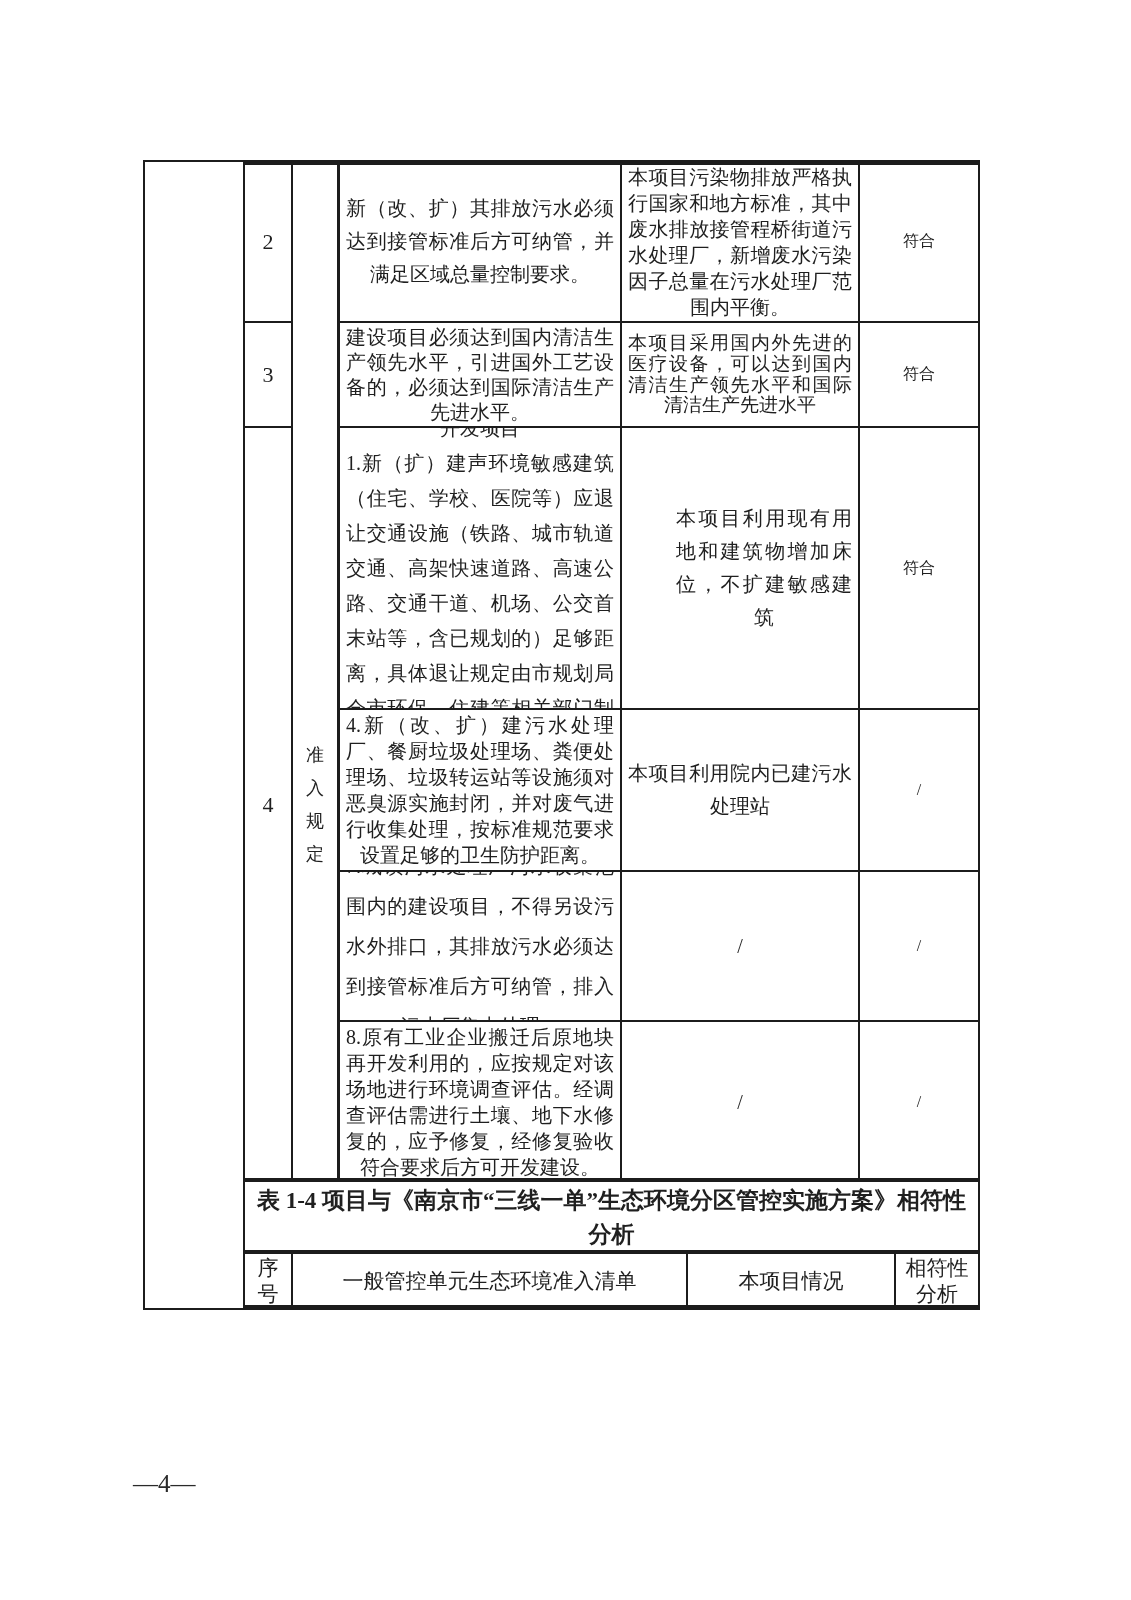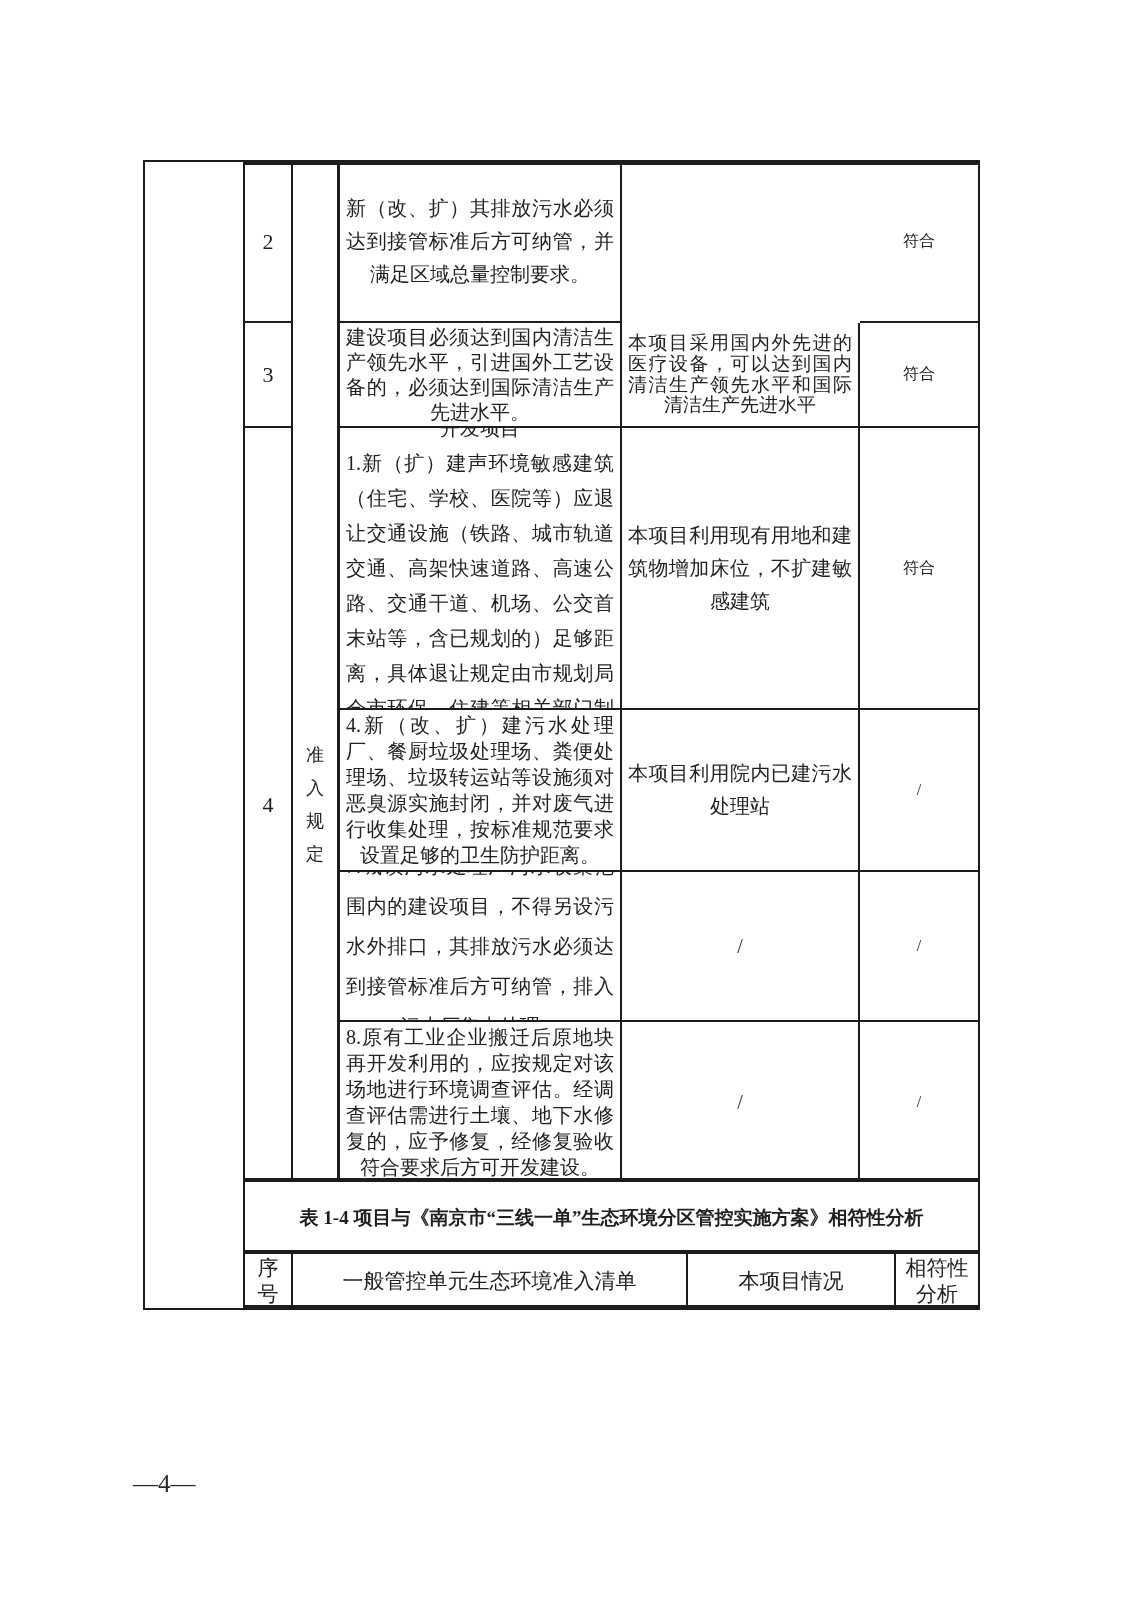--- a/index.html
+++ b/index.html
@@ -31,21 +31,21 @@
   .req{font-size:20px;}
   .sit{font-size:20px;}
   .comp{font-size:16px;text-align:center;}
   .lh33{line-height:33px;}
   .lh29{line-height:40px;}
   .lh26{line-height:26px;}
   .lh255{line-height:35px;}
   .lh25{line-height:25px;}
   .small19{font-size:19px;line-height:20.6px;}
   .vert{width:23px;word-break:break-all;line-height:33px;font-size:18px;text-align:center;padding:0;}
-  .caption-cell{grid-column:2/7;grid-row:7;font-weight:bold;font-size:19px;line-height:34px;}
+  .caption-cell{grid-column:2/7;grid-row:7;font-weight:bold;font-size:23px;line-height:34px;}
   .caption-cell .txt{padding:0 10px;}
   .hdr-row{grid-column:2/7;grid-row:8;display:flex;align-items:stretch;}
   .hcell{
     box-sizing:border-box;border-right:2px solid #1c1c1c;
     display:flex;align-items:center;justify-content:center;
     font-size:21px;line-height:26px;text-align:center;
   }
   .hcell:last-child{border-right:none;}
   .narrowwrap{width:24px;word-break:break-all;}
   .wrap3{width:67px;word-break:break-all;}
@@ -84,39 +84,42 @@
     </div>
 
     <div class="cell thickr nbb" style="grid-column:3;grid-row:1/3;"></div>
     <div class="cell thickr nbb" style="grid-column:3;grid-row:3/7;">
       <div class="vert">准入规定</div>
     </div>
 
     <div class="cell req lh33" style="grid-column:4;grid-row:1;">
       <div class="txt jc">新（改、扩）其排放污水必须达到接管标准后方可纳管，并满足区域总量控制要求。</div>
     </div>
+    <div class="cell sit lh26" style="grid-column:5;grid-row:1;">
+      <div class="txt jc">本项目污染物排放严格执行国家和地方标准，其中废水排放接管程桥街道污水处理厂，新增废水污染因子总量在污水处理厂范围内平衡。</div>
+    </div>
     <div class="cell comp nbr" style="grid-column:6;grid-row:1;">
       <div class="txt ctr">符合</div>
     </div>
 
     <div class="cell req lh25" style="grid-column:4;grid-row:2;">
       <div class="txt jc">建设项目必须达到国内清洁生产领先水平，引进国外工艺设备的，必须达到国际清洁生产先进水平。</div>
     </div>
     <div class="cell sit small19" style="grid-column:5;grid-row:2;">
       <div class="txt jc">本项目采用国内外先进的医疗设备，可以达到国内清洁生产领先水平和国际清洁生产先进水平</div>
     </div>
     <div class="cell comp nbr" style="grid-column:6;grid-row:2;">
       <div class="txt ctr">符合</div>
     </div>
 
     <div class="cell req lh255" style="grid-column:4;grid-row:3;">
       <div class="txt ctr">（二）城市配套设施与房地产开发项目</div>
       <div class="txt jc">1.新（扩）建声环境敏感建筑（住宅、学校、医院等）应退让交通设施（铁路、城市轨道交通、高架快速道路、高速公路、交通干道、机场、公交首末站等，含已规划的）足够距离，具体退让规定由市规划局会市环保、住建等相关部门制定。</div>
     </div>
-    <div class="cell sit lh33" style="grid-column:5;grid-row:3;">
+    <div class="cell sit lh33" style="grid-column:5;grid-row:3;padding-left:48px;">
       <div class="txt jc">本项目利用现有用地和建筑物增加床位，不扩建敏感建筑</div>
     </div>
     <div class="cell comp nbr" style="grid-column:6;grid-row:3;">
       <div class="txt ctr">符合</div>
     </div>
 
     <div class="cell req lh26" style="grid-column:4;grid-row:4;">
       <div class="txt jc">4.新（改、扩）建污水处理厂、餐厨垃圾处理场、粪便处理场、垃圾转运站等设施须对恶臭源实施封闭，并对废气进行收集处理，按标准规范要求设置足够的卫生防护距离。</div>
     </div>
     <div class="cell sit lh33" style="grid-column:5;grid-row:4;">

